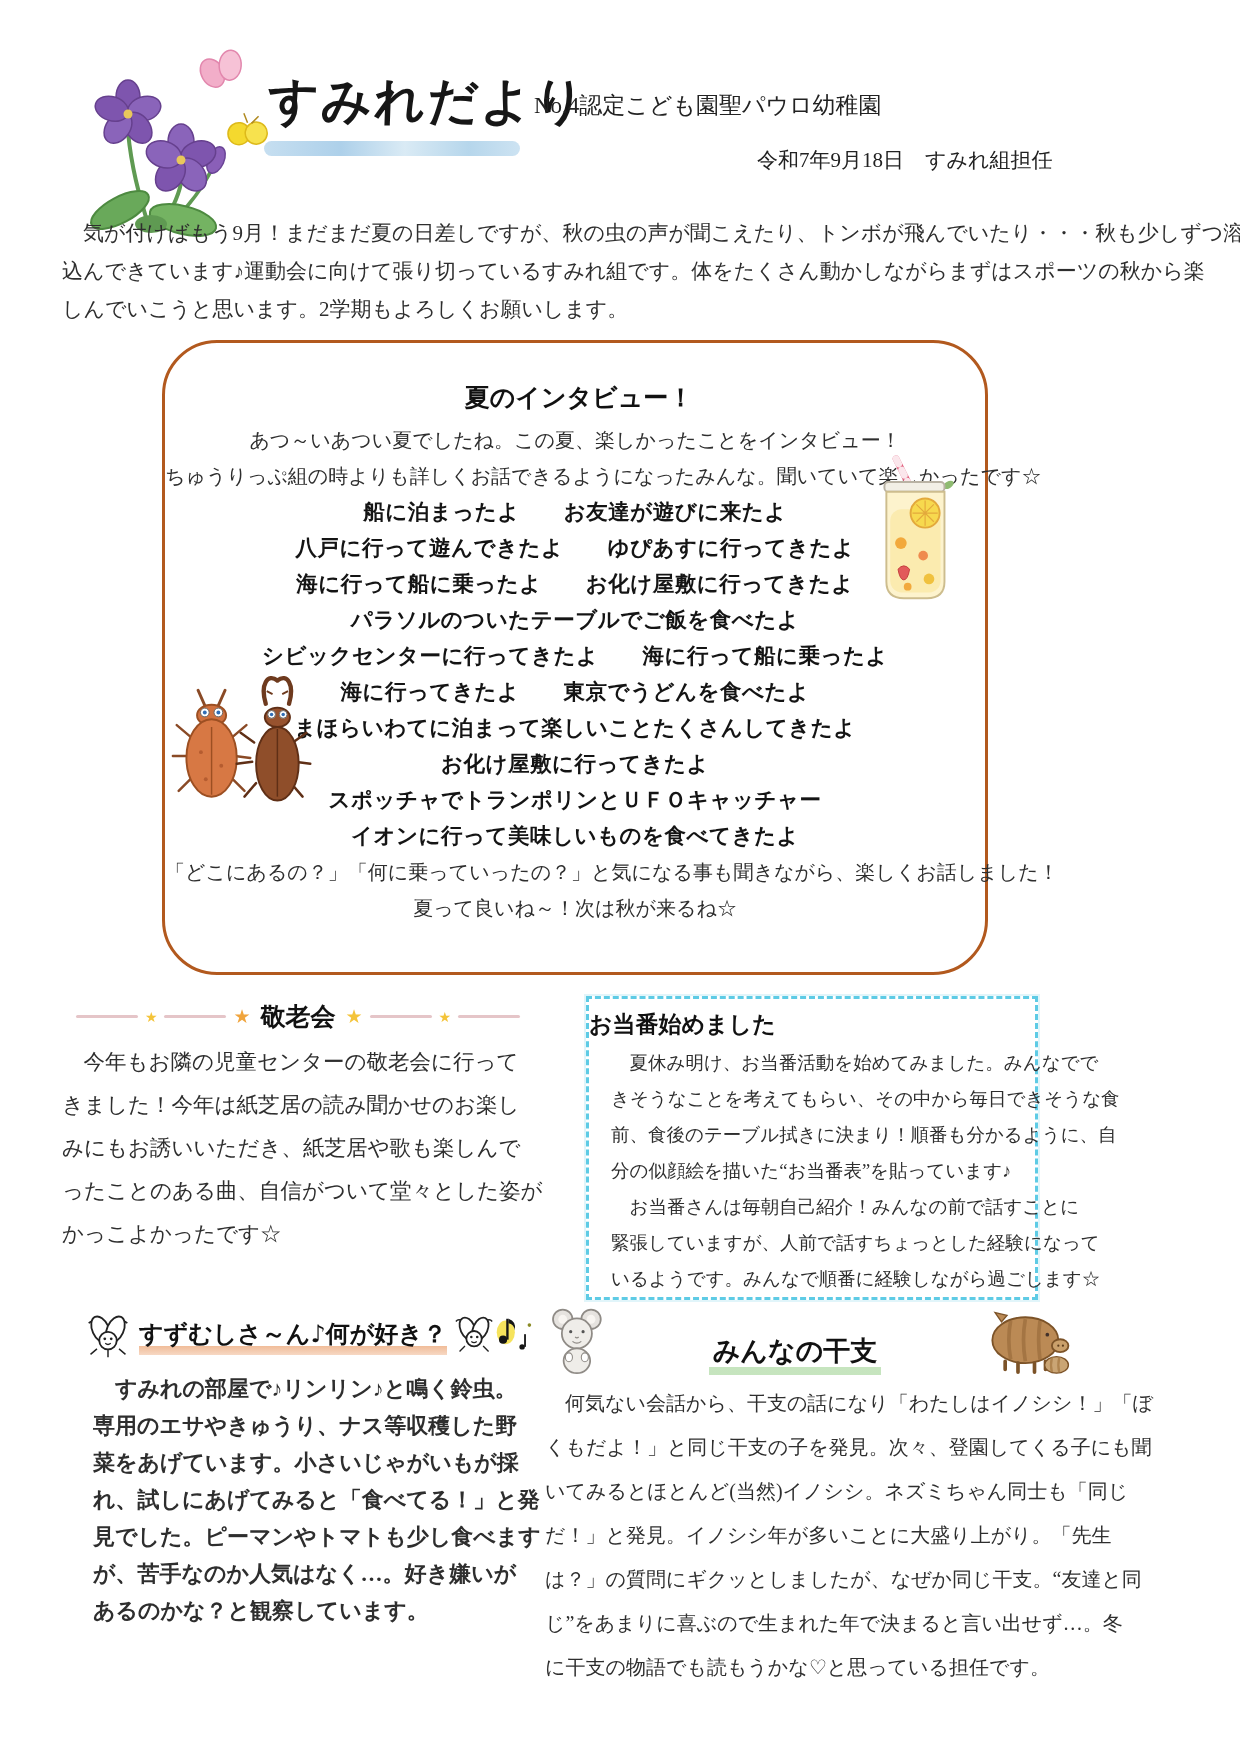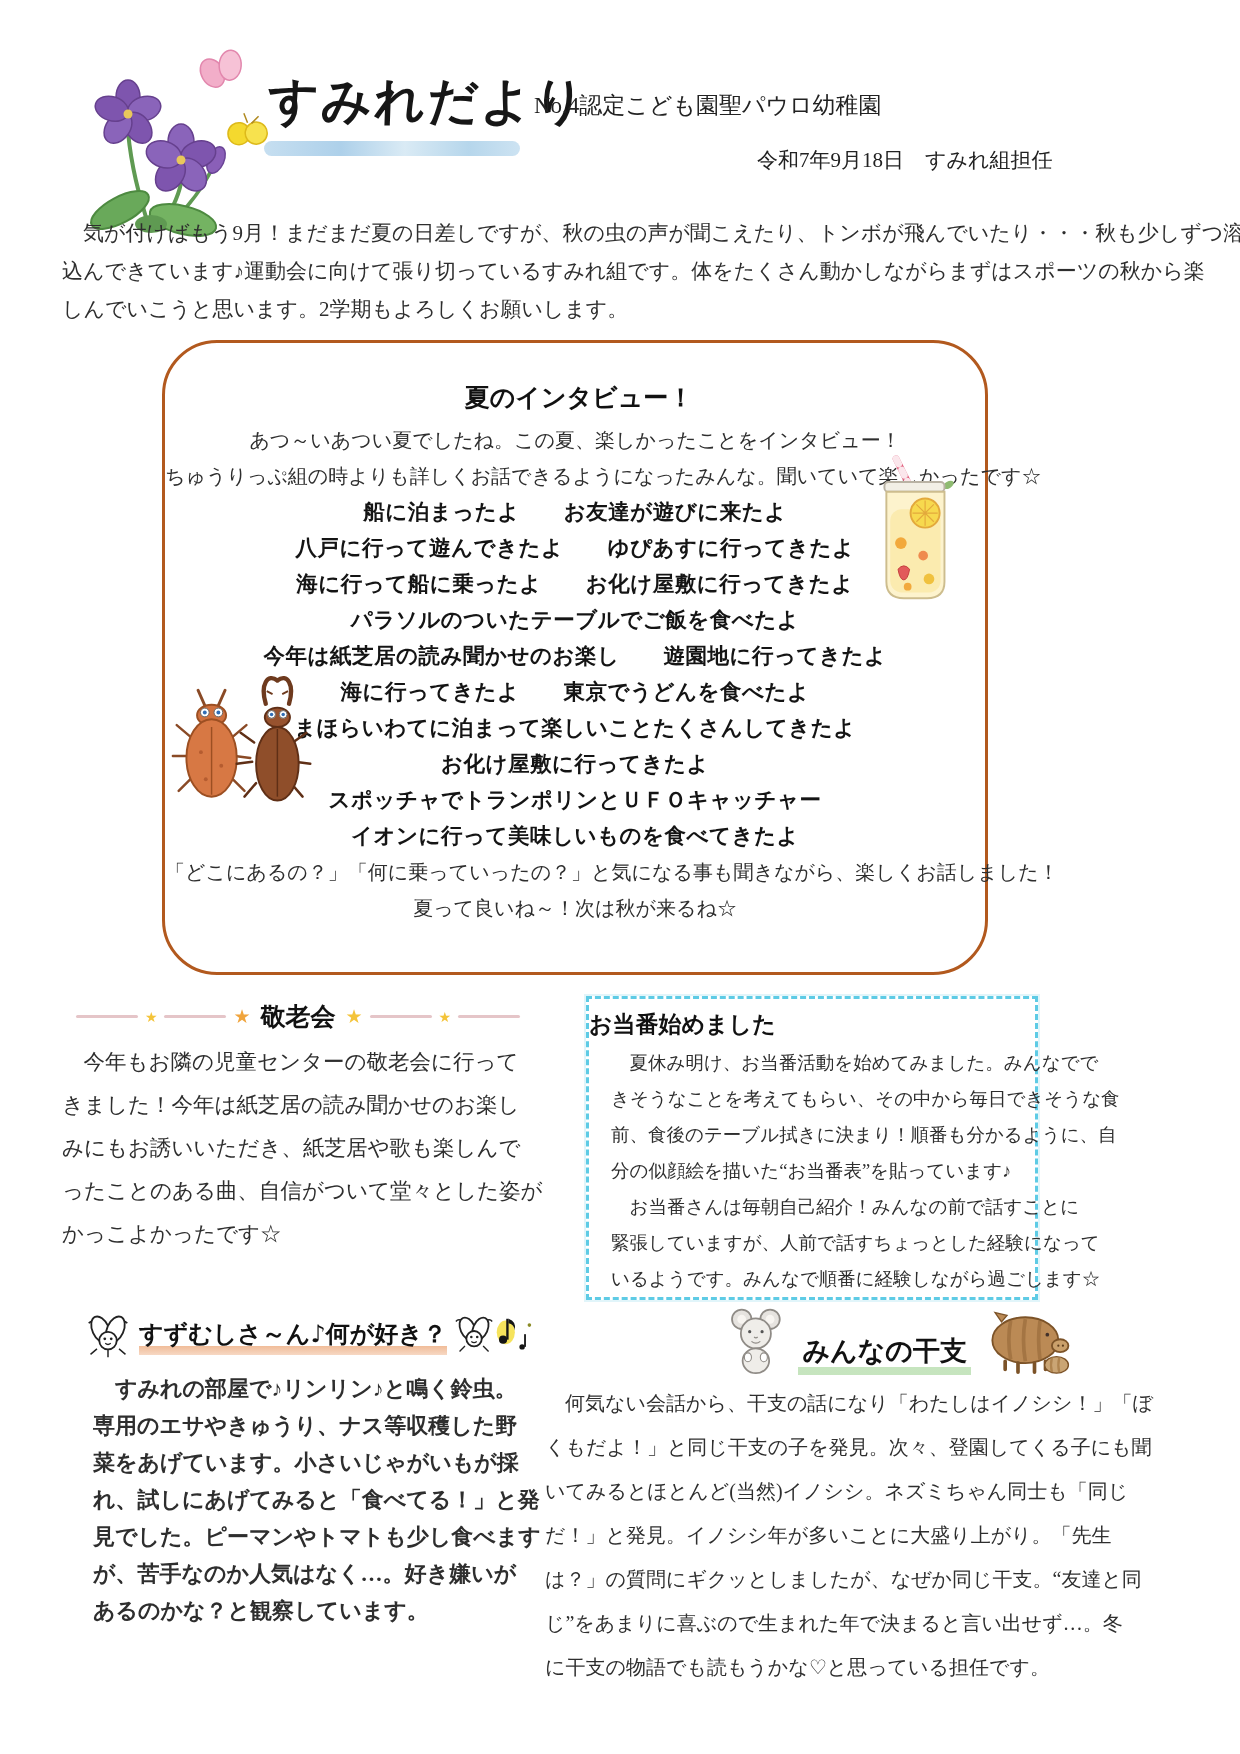--- a/index.html
+++ b/index.html
@@ -54,21 +54,21 @@
   
   .suzumushi{position:absolute;left:85px;top:1312px;width:455px;}
   .suzu-header{display:flex;align-items:center;gap:8px;}
   .suzu-title{margin:0;font-family:"DejaVu Sans","Liberation Sans",sans-serif;font-weight:800;font-size:24px;color:#111;
               background:linear-gradient(transparent 76%,rgba(231,144,85,.6) 76%,rgba(231,144,85,.35));padding-bottom:5px;}
   .suzu-body{margin-top:10px;padding-left:8px;}
   .suzu-body .text-line{font-size:22px;line-height:37px;white-space:nowrap;font-weight:bold;}
 
   
   .eto{position:absolute;left:545px;top:1306px;width:530px;}
-  .eto-header{display:flex;align-items:flex-end;justify-content:flex-end;gap:12px;}
+  .eto-header{display:flex;align-items:flex-end;justify-content:space-between;gap:12px;}
   .eto-title{margin:0;font-family:"DejaVu Sans","Liberation Sans",sans-serif;font-weight:800;font-size:27px;color:#111;
              background:linear-gradient(transparent 80%,rgba(195,227,187,.95) 80%);padding:0 4px 6px;}
   .eto-body{margin-top:6px;}
   .eto-body .text-line{font-size:20px;line-height:44px;white-space:nowrap;}
 </style>
 </head>
 <body>
 
 <div class="page">
 
@@ -124,21 +124,21 @@
     <h2 class="interview-title">夏のインタビュー！</h2>
     <div>
         <div class="serif-line text-line">あつ～いあつい夏でしたね。この夏、楽しかったことをインタビュー！</div>
         <div class="serif-line text-line">ちゅうりっぷ組の時よりも詳しくお話できるようになったみんな。聞いていて楽しかったです☆</div>
       </div>
     <div>
         <div class="quote-line text-line">船に泊まったよ　　お友達が遊びに来たよ</div>
         <div class="quote-line text-line">八戸に行って遊んできたよ　　ゆぴあすに行ってきたよ</div>
         <div class="quote-line text-line">海に行って船に乗ったよ　　お化け屋敷に行ってきたよ</div>
         <div class="quote-line text-line">パラソルのついたテーブルでご飯を食べたよ</div>
-        <div class="quote-line text-line">今年は紙芝居の読み聞かせのお楽し　　遊園地に行ってきたよ</div>
+        <div class="quote-line text-line">シビックセンターに行ってきたよ　　海に行って船に乗ったよ</div>
         <div class="quote-line text-line">海に行ってきたよ　　東京でうどんを食べたよ</div>
         <div class="quote-line text-line">まほらいわてに泊まって楽しいことたくさんしてきたよ</div>
         <div class="quote-line text-line">お化け屋敷に行ってきたよ</div>
         <div class="quote-line text-line">スポッチャでトランポリンとＵＦＯキャッチャー</div>
         <div class="quote-line text-line">イオンに行って美味しいものを食べてきたよ</div>
       </div>
     <div>
         <div class="serif-line text-line">「どこにあるの？」「何に乗っていったの？」と気になる事も聞きながら、楽しくお話しました！</div>
         <div class="serif-line text-line">夏って良いね～！次は秋が来るね☆</div>
       </div>

